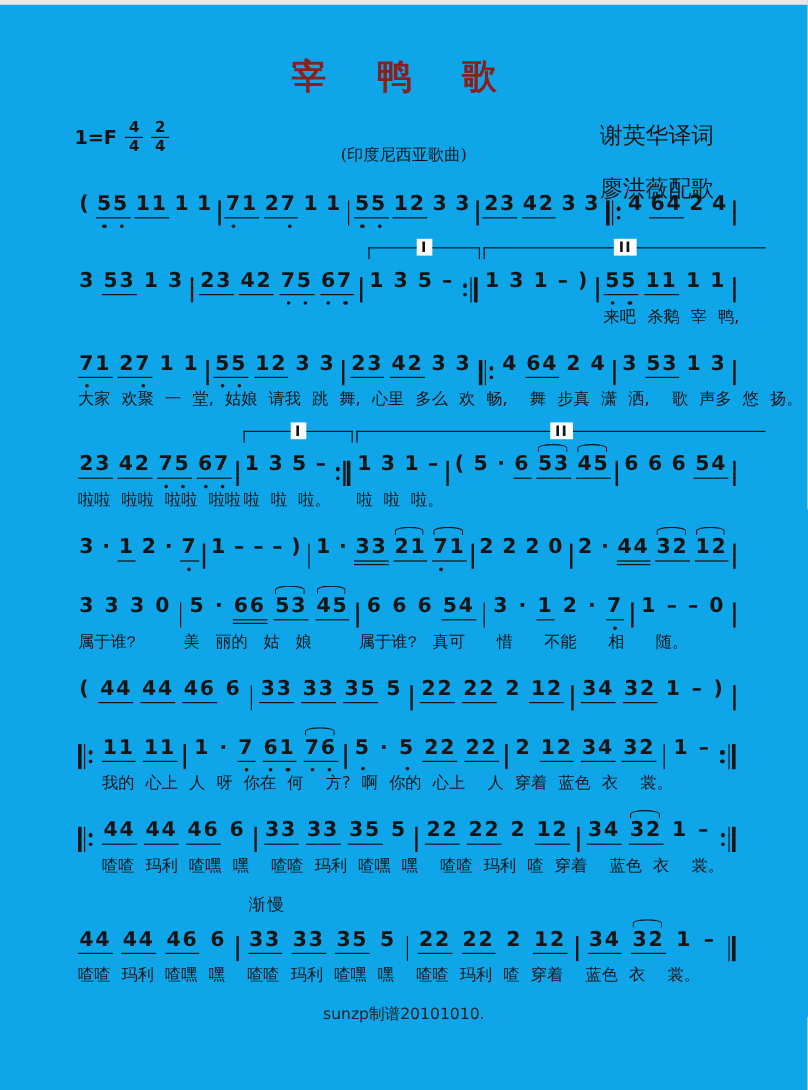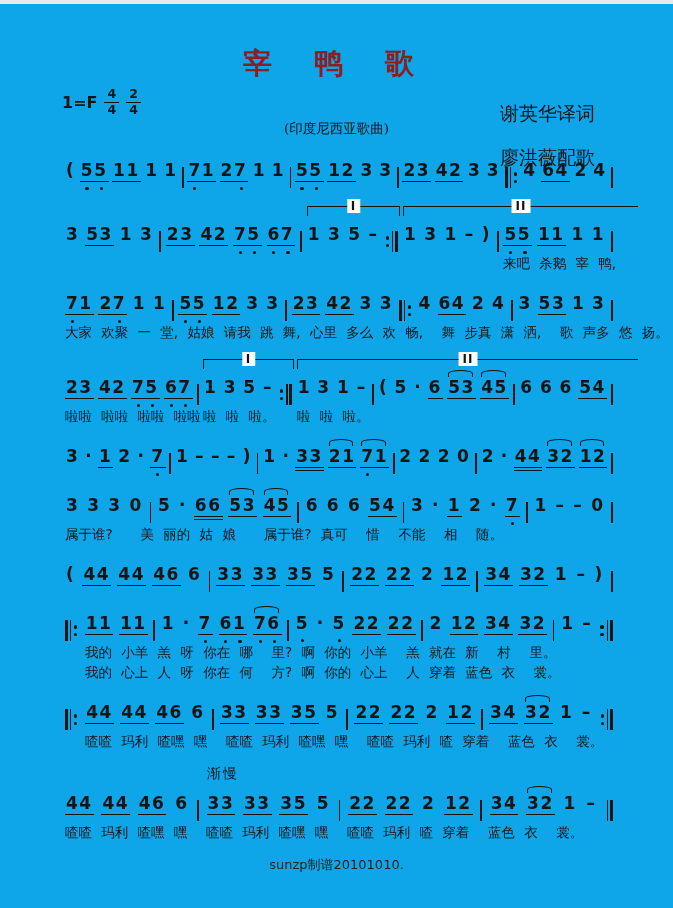--- a/index.html
+++ b/index.html
@@ -5,21 +5,21 @@
   html,body{margin:0;padding:0;background:#e8e8e8;}
   .sheet{width:673px;height:908px;background:#0ea5e9;margin:4px auto;position:relative;
          font-family:"DejaVu Sans",sans-serif;color:#141414;overflow:hidden;}
   
   .header{position:relative;height:136px;}
   .title{position:absolute;top:40px;left:0;right:0;text-align:center;
          font-family:"DejaVu Serif",serif;font-weight:bold;font-size:29px;
          letter-spacing:16px;color:#8b1f1f;}
   .credits{position:absolute;right:78px;top:88px;font-size:19px;line-height:2.3;
            font-family:"DejaVu Serif",serif;}
-  .keysig{position:absolute;left:62px;top:84px;font-weight:bold;font-size:16px;
+  .keysig{position:absolute;left:62px;top:96px;font-weight:bold;font-size:16px;
           display:flex;align-items:center;gap:7px;}
   .frac{display:inline-flex;flex-direction:column;align-items:center;line-height:1;
         font-size:12.5px;font-weight:bold;}
   .frac b{padding:0 3px 1px;border-bottom:1.5px solid #141414;font-weight:bold;}
   .frac i{font-style:normal;padding-top:1px;}
   .subtitle{position:absolute;left:0;right:0;top:116px;text-align:center;
             font-size:13.5px;font-family:"DejaVu Serif",serif;}
   
   .score{width:548px;margin:14px 60px 0 65px;}
   .line{position:relative;margin-bottom:15px;}
@@ -340,21 +340,21 @@
               <i class="on"></i>
             </span></span>
           <span class="bar b-s"></span>
           <span class="tok"><span class="txt">1</span></span>
           <span class="tok"><span class="txt">–</span></span>
           <span class="tok"><span class="txt">–</span></span>
           <span class="tok"><span class="txt">0</span></span>
           <span class="bar b-s"></span>
         </div>
         <div class="lyric-row">
-          <span class="lyric" style="left: 0px;">属于谁?   美 丽的 姑 娘   属于谁? 真可  惜  不能  相  随。</span>
+          <span class="lyric" style="left: 0px; font-family: Liberation Mono, monospace;">属于谁?   美 丽的 姑 娘   属于谁? 真可  惜  不能  相  随。</span>
         </div>
       </div>
       <div class="line">
         <div class="note-row">
           <span class="tok"><span class="txt">(</span></span>
           <span class="tok"><span class="txt u1">44</span></span>
           <span class="tok"><span class="txt u1">44</span></span>
           <span class="tok"><span class="txt u1">46</span></span>
           <span class="tok"><span class="txt">6</span></span>
           <span class="bar b-s"></span>
@@ -415,23 +415,20 @@
           <span class="tok"><span class="txt u1">34</span></span>
           <span class="tok"><span class="txt u1">32</span></span>
           <span class="bar b-s"></span>
           <span class="tok"><span class="txt">1</span></span>
           <span class="tok"><span class="txt">–</span></span>
           <span class="bar b-r">
             <i class="rdots"></i>
             <i class="thin"></i>
             <i class="thick"></i>
           </span>
-        </div>
-        <div class="lyric-row">
-          <span class="lyric" style="left: 20px;">我的 小羊 羔 呀 你在 哪  里? 啊 你的 小羊  羔 就在 新  村  里。</span>
         </div>
         <div class="lyric-row">
           <span class="lyric" style="left: 20px;">我的 心上 人 呀 你在 何  方? 啊 你的 心上  人 穿着 蓝色 衣  裳。</span>
         </div>
       </div>
       <div class="line">
         <div class="note-row">
           <span class="bar b-l">
             <i class="thick"></i>
             <i class="thin"></i>

